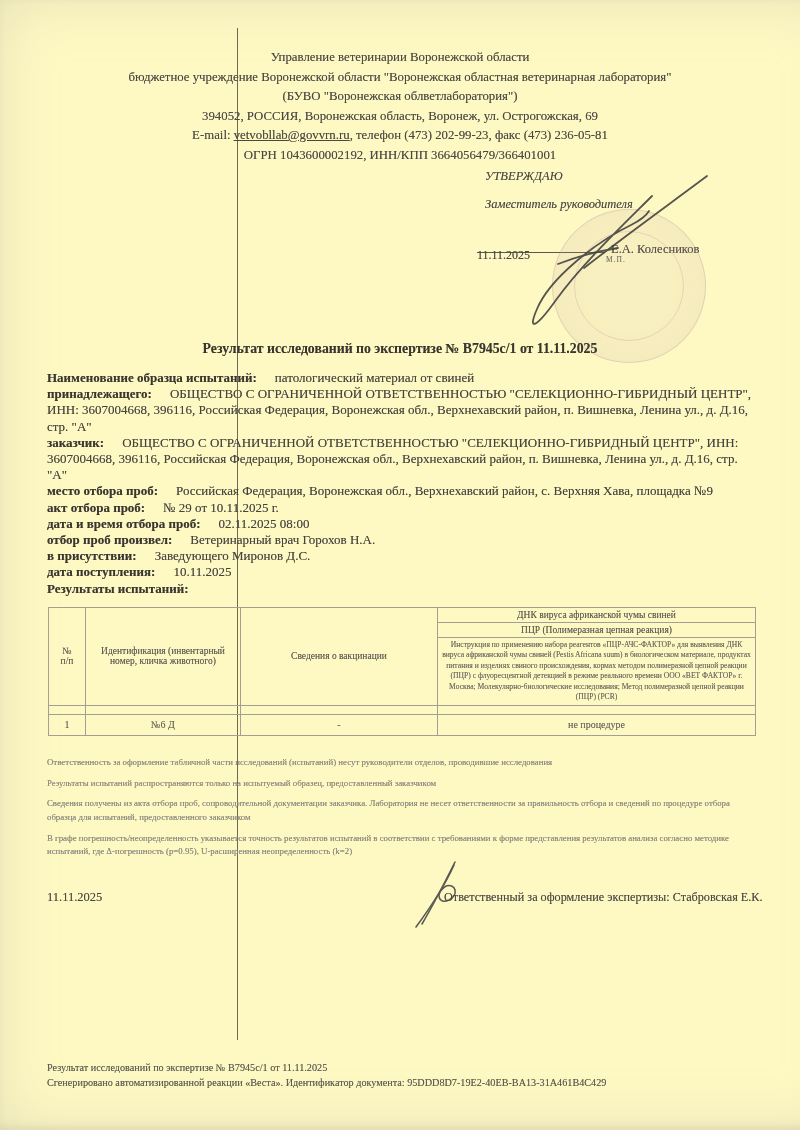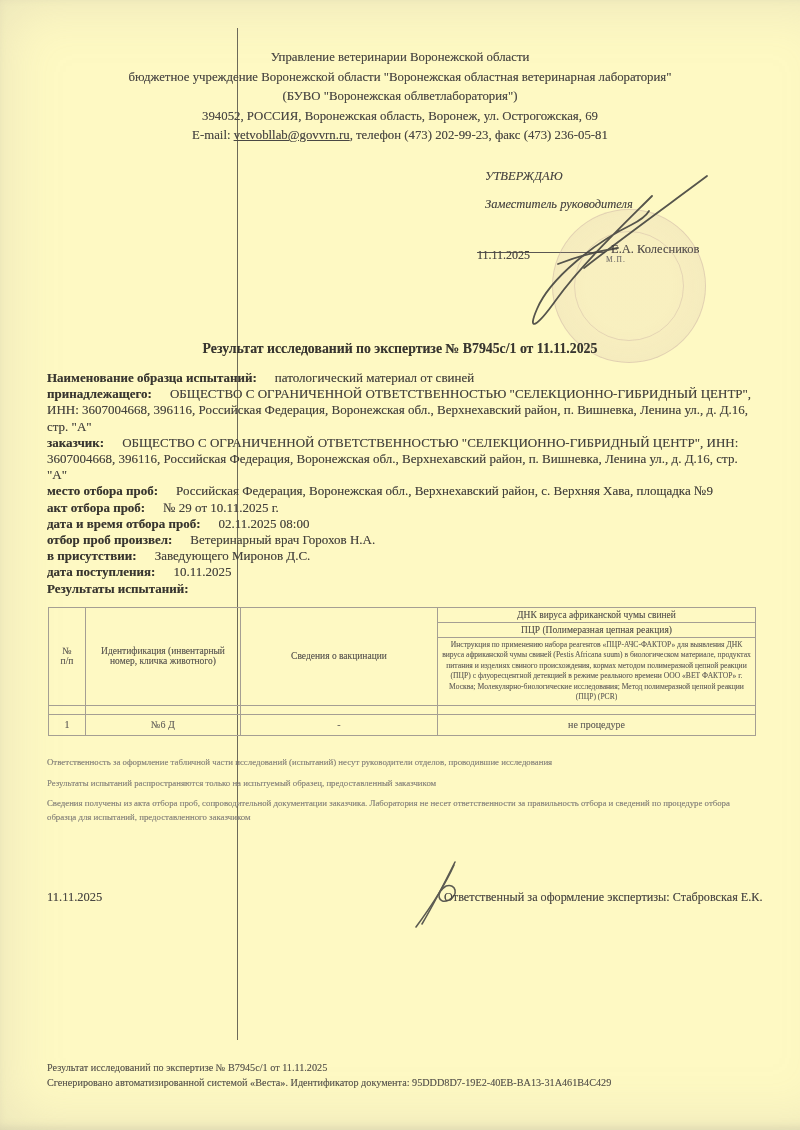--- a/index.html
+++ b/index.html
@@ -60,20 +60,21 @@
 
 <div class="page">
   <div class="fold"></div>
 
   <div class="hdr">
     <p>Управление ветеринарии Воронежской области</p>
     <p>бюджетное учреждение Воронежской области "Воронежская областная ветеринарная лаборатория"</p>
     <p>(БУВО "Воронежская облветлаборатория")</p>
     <p>394052, РОССИЯ, Воронежская область, Воронеж, ул. Острогожская, 69</p>
     <p><span>E-mail:</span> <span class="email">vetvobllab@govvrn.ru</span><span>,  телефон (473) 202-99-23, факс (473) 236-05-81</span></p>
+    <p>ОГРН 1043600002192, ИНН/КПП 3664056479/366401001</p>
   </div>
 
   <div class="appr">
     <p>УТВЕРЖДАЮ</p>
     <p>Заместитель руководителя</p>
   </div>
   <div class="sigline"><span class="rule"></span><span>Е.А. Колесников</span></div>
   <div class="apprdate">11.11.2025</div>
 
   <div class="stamp"></div>
@@ -134,29 +135,30 @@
       <td>-</td>
       <td class="faint">не процедуре</td>
     </tr>
   </tbody>
     </table>
 
   <div class="fnotes">
     <p>Ответственность за оформление табличной части исследований (испытаний) несут руководители отделов, проводившие исследования</p>
     <p>Результаты испытаний распространяются только на испытуемый образец, предоставленный заказчиком</p>
     <p>Сведения получены из акта отбора проб, сопроводительной документации заказчика. Лаборатория не несет ответственности за правильность отбора и сведений по процедуре отбора образца для испытаний, предоставленного заказчиком</p>
+    <p>В графе погрешность/неопределенность указывается точность результатов испытаний в соответствии с требованиями к форме представления результатов анализа согласно методике испытаний, где Δ-погрешность (р=0.95), U-расширенная неопределенность (k=2)</p>
   </div>
 
   <div class="botdate">11.11.2025</div>
   <svg class="sig" style="left:405px;top:856px;" width="70" height="75" viewBox="0 0 70 75">
     <g fill="none" stroke="#454542" stroke-width="1.6" stroke-linecap="round" opacity="0.88">
       <path d="M 50 6 C 40 26, 30 46, 17 68"></path>
       <path d="M 11 71 C 28 48, 41 27, 49 9"></path>
       <path d="M 41 30 C 51 27, 54 39, 44 44 C 33 49, 30 37, 41 30"></path>
     </g>
   </svg>
   <div class="resp">Ответственный за оформление экспертизы: Стабровская Е.К.</div>
 
   <div class="footer">
     <p>Результат исследований по экспертизе № В7945с/1 от 11.11.2025</p>
-    <p>Сгенерировано автоматизированной системой «Веста». Идентификатор документа: 95DDD8D7-19E2-40EB-BA13-31A461B4C429</p>
+    <p>Сгенерировано автоматизированной реакции «Веста». Идентификатор документа: 95DDD8D7-19E2-40EB-BA13-31A461B4C429</p>
   </div>
 </div>
 
 </body></html>

